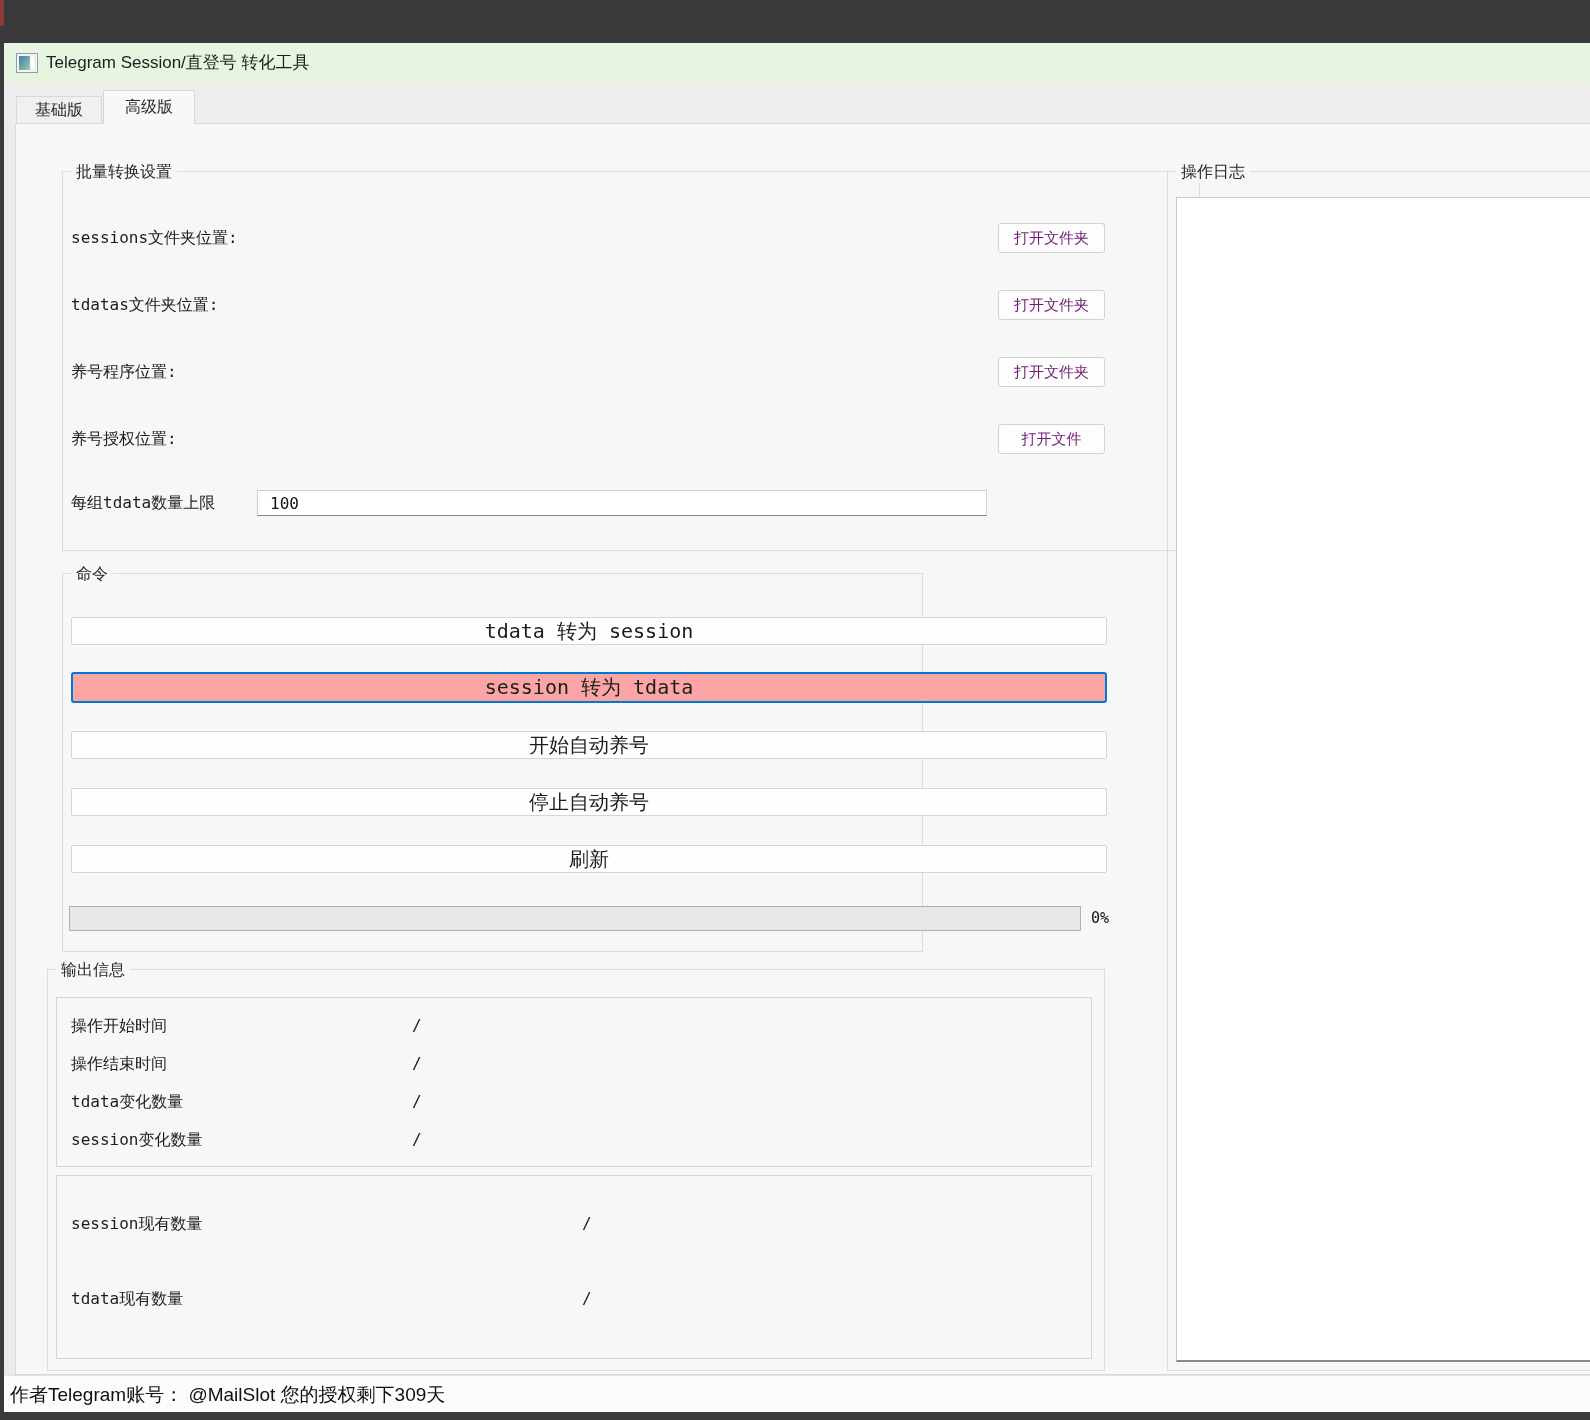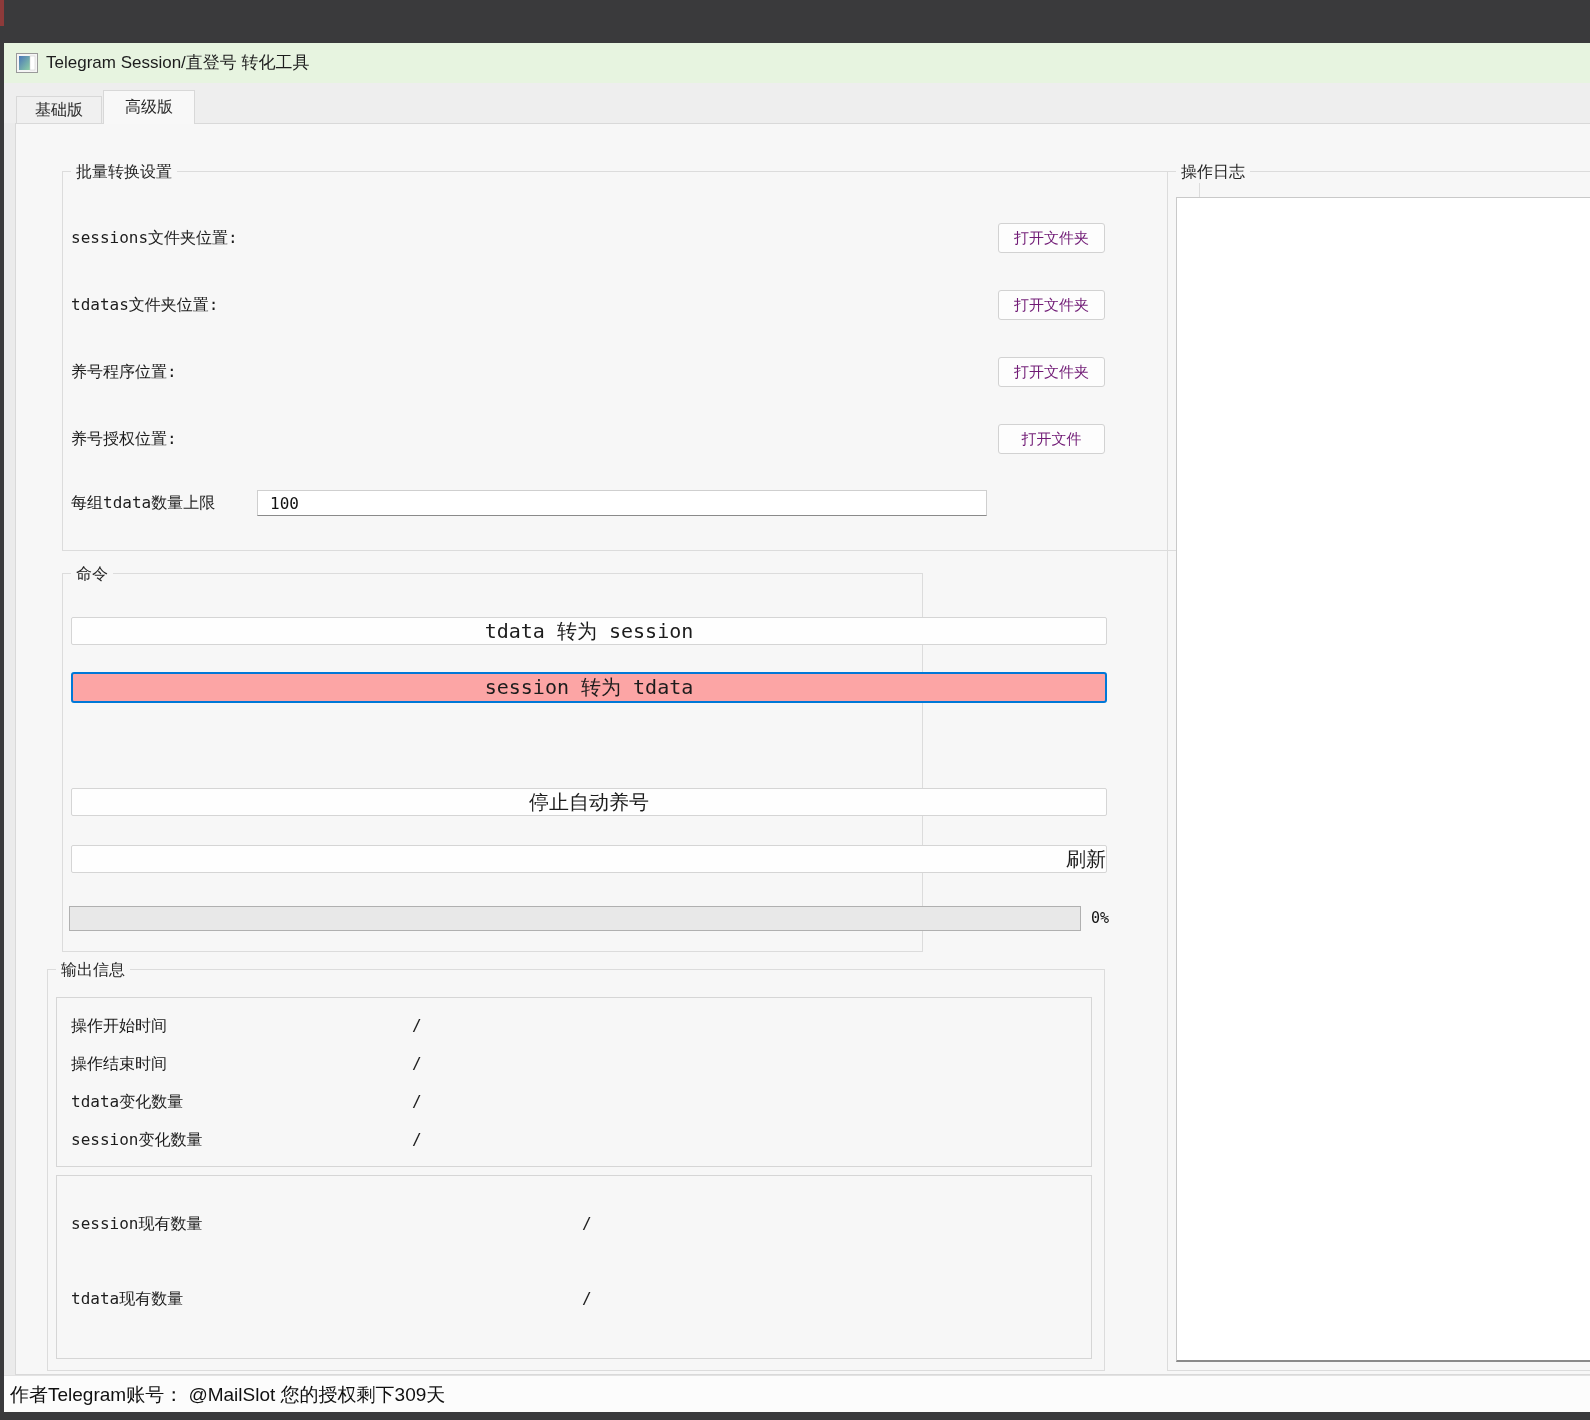--- a/index.html
+++ b/index.html
@@ -37,21 +37,21 @@
 
   .file-btn { position:absolute; left:935px; width:107px; height:30px; background:#fdfdfd; border:1px solid #d2d2d2; border-radius:3px; font-family:"DejaVu Sans Mono","Liberation Mono",monospace; font-size:15px; line-height:28px; text-align:center; color:#701a75; cursor:default; }
 
   .limit-input { position:absolute; left:194px; top:318px; width:730px; height:26px; background:#ffffff; border:1px solid #cfcfcf; border-bottom:1px solid #8a8a8a; font-family:"DejaVu Sans Mono","Liberation Mono",monospace; font-size:16px; color:#111; padding:0 12px; }
 
   .cmd-btn { position:absolute; left:8px; width:1036px; height:28px; background:#fefefe; border:1px solid #d5d5d5; border-radius:2px; font-family:"DejaVu Sans Mono","Liberation Mono",monospace; font-size:20px; text-align:center; color:#1c1c1c; cursor:default; }
   .cmd-1 { top:43px; line-height:26px; }
   .cmd-2 { top:98px; height:31px; line-height:27px; background:#fca5a5; border:2px solid #0078d7; border-radius:3px; }
   .cmd-3 { top:157px; line-height:26px; }
   .cmd-4 { top:214px; line-height:26px; }
-  .cmd-5 { top:271px; line-height:26px;text-align:right; }
+  .cmd-5 { top:271px; line-height:26px; }
 
   .progress { position:absolute; left:6px; top:332px; width:1012px; height:25px; background:#e8e8e8; border:1px solid #b0b0b0; }
   .progress-fill { height:100%; width:0%; background:#06b025; }
   .progress-pct { position:absolute; left:1028px; top:332px; line-height:25px; font-family:"DejaVu Sans Mono","Liberation Mono",monospace; font-size:15px; color:#111; }
 
   .inner-panel { position:absolute; left:8px; width:1036px; border:1px solid #d6d6d6; background:#f7f7f7; }
   .panel-a { top:27px; height:170px; }
   .panel-b { top:205px; height:184px; }
   .o-label { position:absolute; left:14px; font-family:"DejaVu Sans Mono","Liberation Mono",monospace; font-size:16px; line-height:22px; color:#1c1c1c; white-space:nowrap; }
   .o-value { position:absolute; font-family:"DejaVu Sans Mono","Liberation Mono",monospace; font-size:16px; line-height:22px; color:#1c1c1c; }
@@ -106,20 +106,21 @@
 
     <div class="mono-label" style="left:8px; top:320px;">每组tdata数量上限</div>
     <input class="limit-input" type="text" value="100" style="">
   </div>
 
   <div class="group g-commands">
     <div class="group-label">命令</div>
 
     <div class="cmd-btn cmd-1">tdata  转为  session</div>
     <div class="cmd-btn cmd-2">session  转为  tdata</div>
+    <div class="cmd-btn cmd-3">开始自动养号</div>
     <div class="cmd-btn cmd-4">停止自动养号</div>
     <div class="cmd-btn cmd-5">刷新</div>
 
     <div class="progress">
       <div class="progress-fill"></div>
     </div>
     <div class="progress-pct">0%</div>
   </div>
 
   <div class="group g-output">

